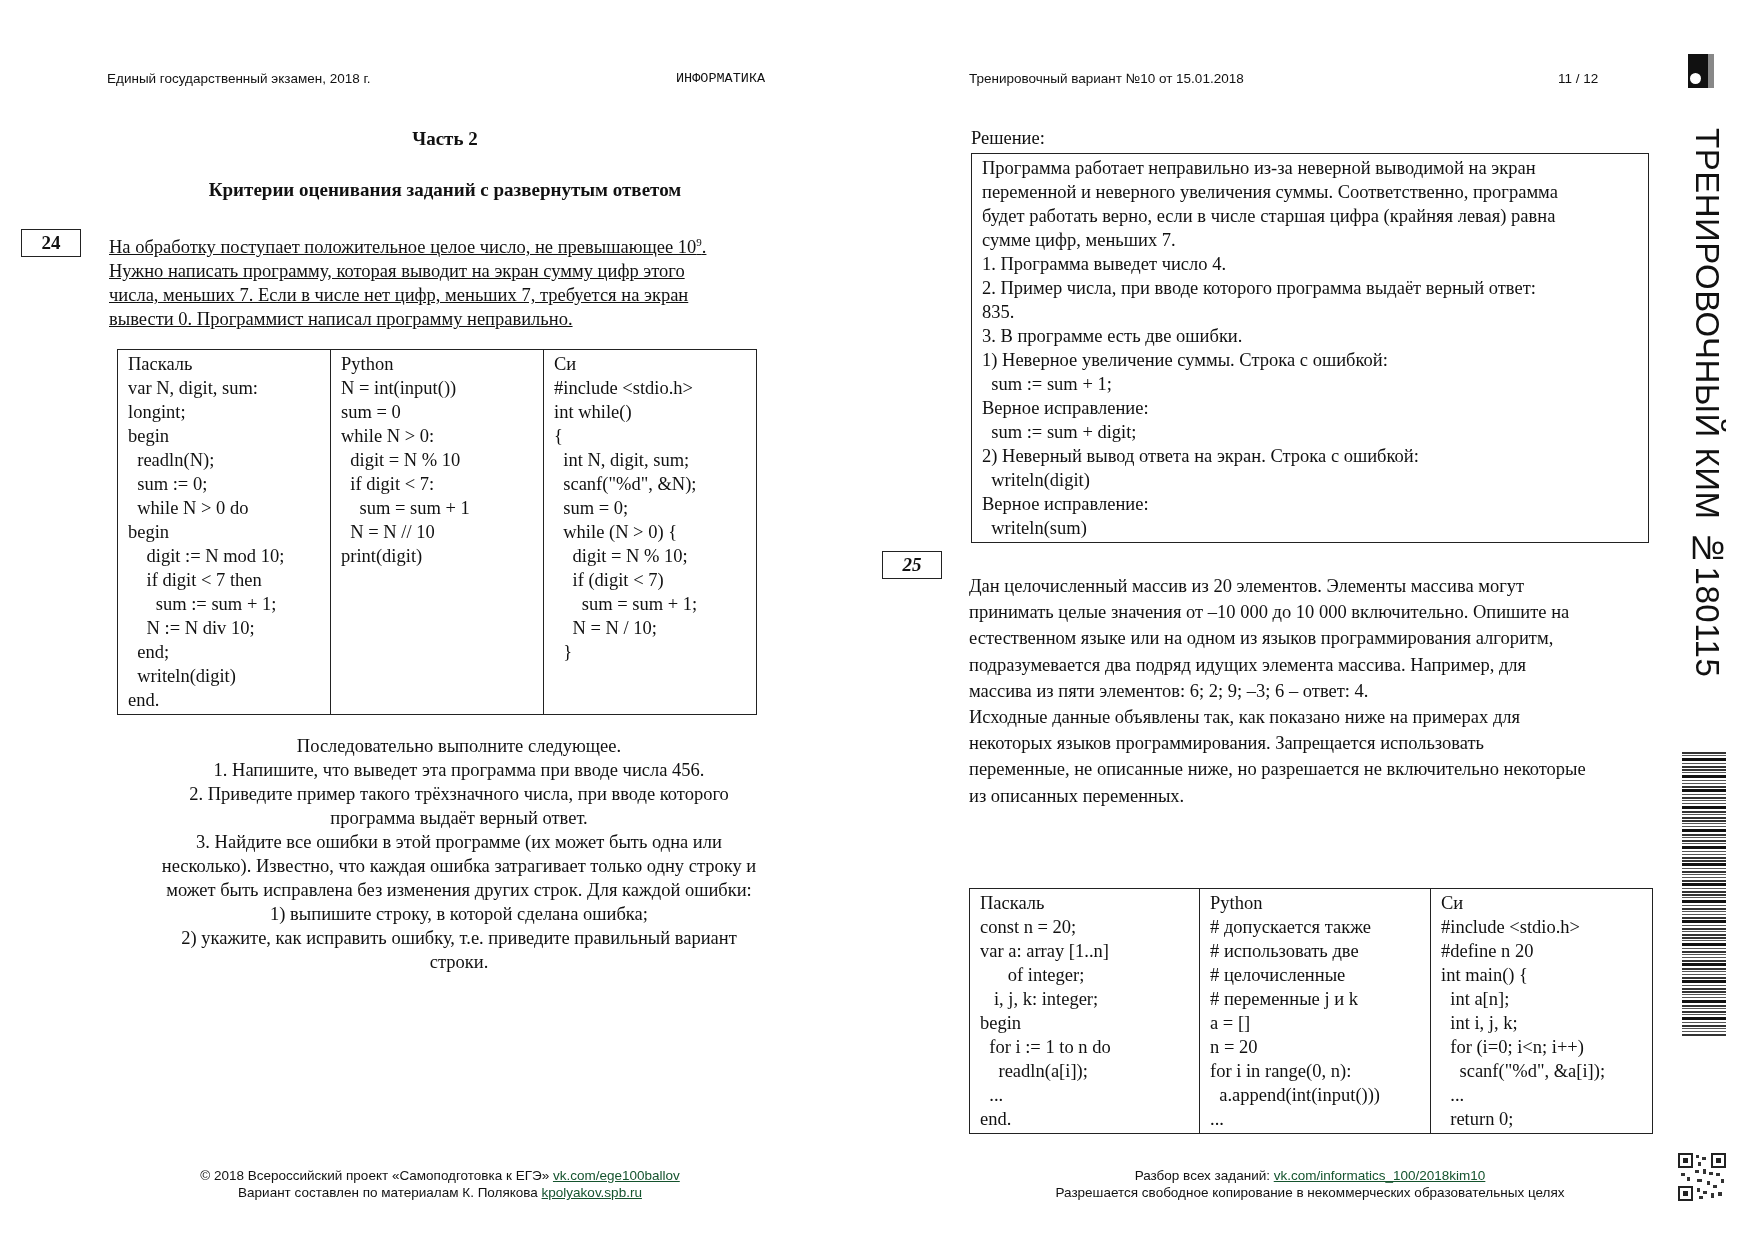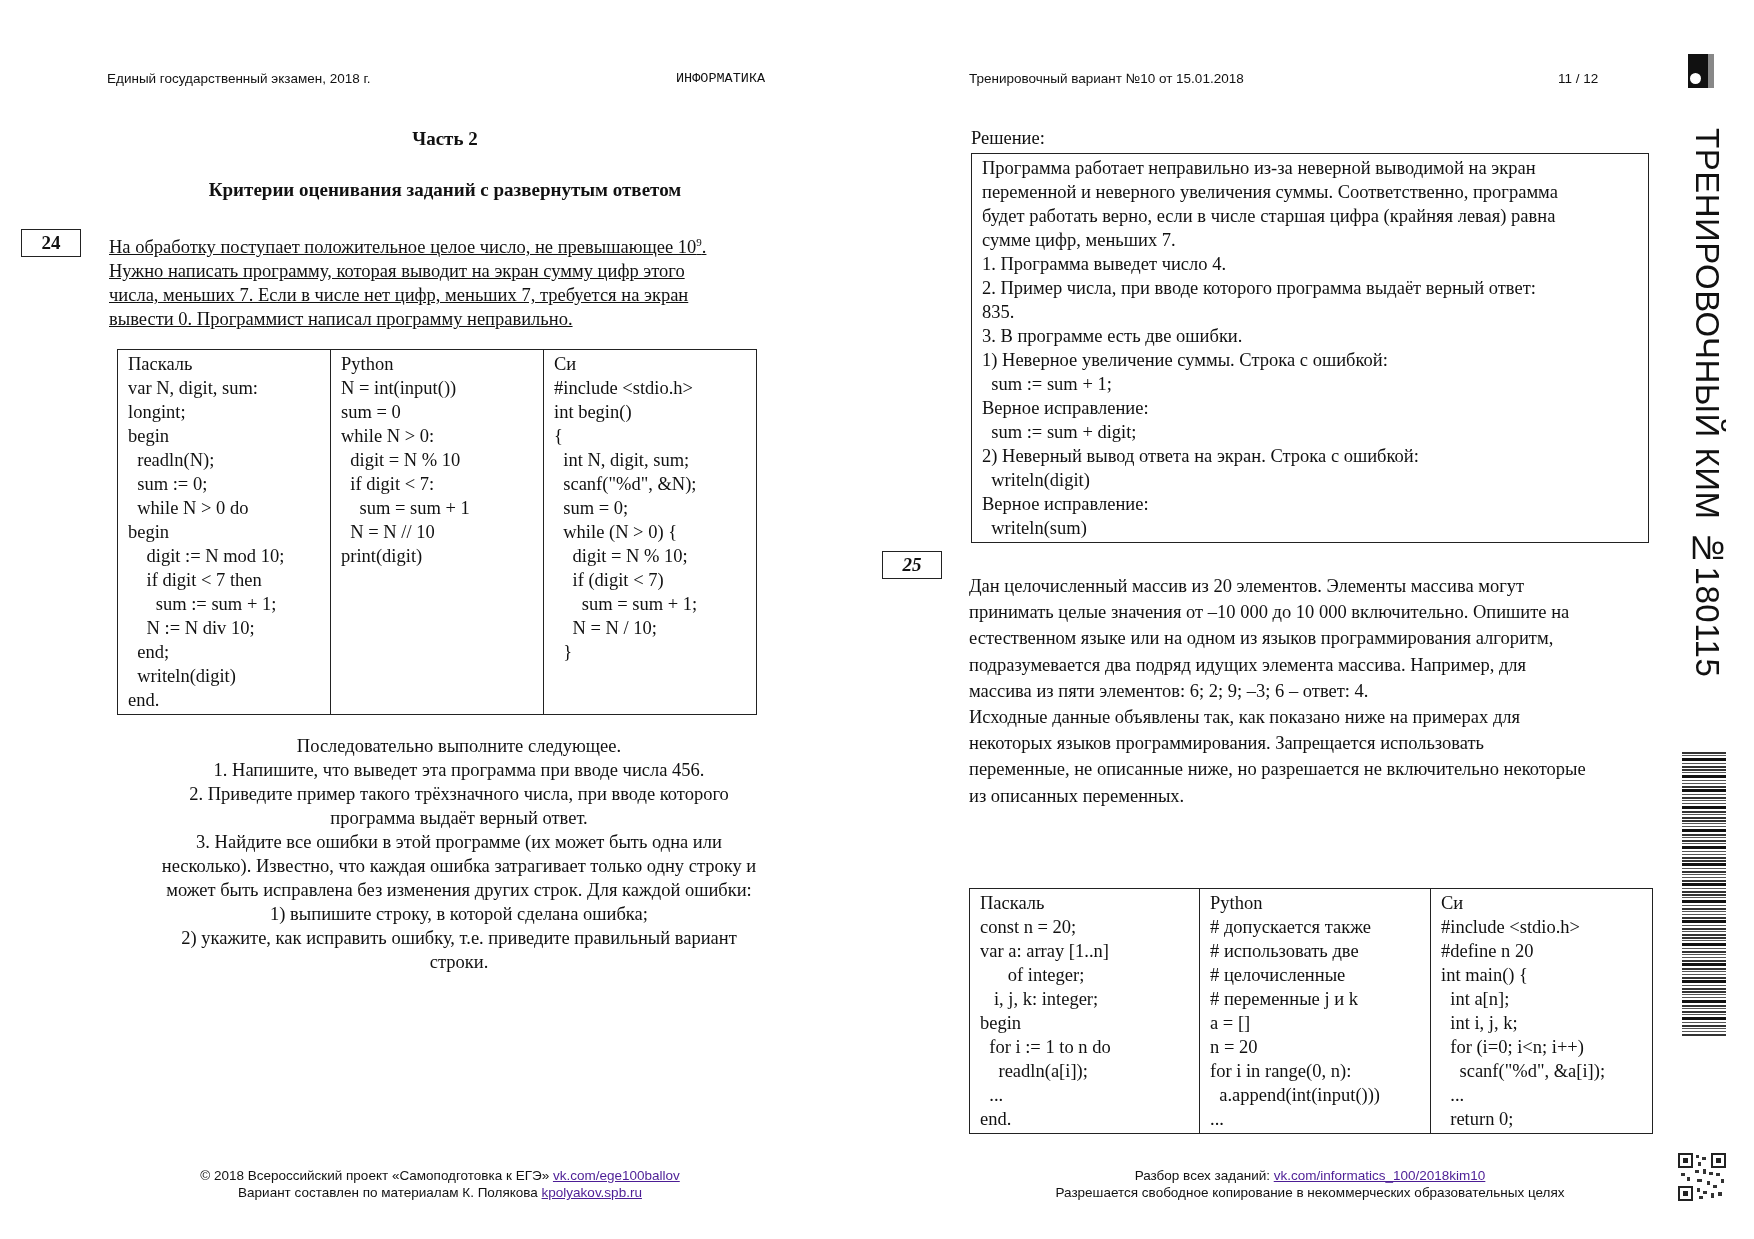--- a/index.html
+++ b/index.html
@@ -9,21 +9,21 @@
   .abs { position:absolute; }
   .hdr { font-size:13.5px; top:71px; }
   .t18 { font-size:18.5px; line-height:24px; }
   .title-bold { font-weight:bold; font-size:19px; text-align:center; }
   .task-num { border:1.5px solid #222; font-weight:bold; font-size:19px; text-align:center; line-height:26px; height:26px; }
   table.code { border-collapse:collapse; font-family:"Liberation Serif", serif; font-size:18.5px; }
   table.code td { border:1.5px solid #222; vertical-align:top; padding:2px 10px 2px 10px; }
   .ln { white-space:pre; line-height:24px; height:24px; }
   .solbox { border:1.5px solid #222; padding:2px 10px; }
   .foot { font-size:13.5px; text-align:center; line-height:17px; }
-  .link { color:#4c1d95; text-decoration:underline;margin-top:22px; }
+  .link { color:#14532d; text-decoration:underline;margin-top:22px; }
   .vert { writing-mode:vertical-rl; font-size:33px; letter-spacing:0.5px; }
   .barcode { display:flex; flex-direction:column; }
   .bar { background:#222; height:2px; margin-bottom:1.4px; }
 </style>
 </head>
 <body>
 
 <div class="abs sans hdr" style="left:107px;">Единый государственный экзамен, 2018 г.</div>
 <div class="abs sans hdr" style="left:676px;font-family:Liberation Mono, monospace;">ИНФОРМАТИКА</div>
 <div class="abs sans hdr" style="left:969px;">Тренировочный вариант №10 от 15.01.2018</div>
@@ -77,21 +77,21 @@
             <div class="ln">  if digit &lt; 7:</div>
             <div class="ln">    sum = sum + 1</div>
             <div class="ln">  N = N // 10</div>
             <div class="ln">print(digit)</div>
           </div>
     </td>
     <td style="width:192px;">
       <div class="ln">Си</div>
       <div id="t24-c">
             <div class="ln">#include &lt;stdio.h&gt;</div>
-            <div class="ln">int begin()</div>
+            <div class="ln">int while()</div>
             <div class="ln">{</div>
             <div class="ln">  int N, digit, sum;</div>
             <div class="ln">  scanf("%d", &amp;N);</div>
             <div class="ln">  sum = 0;</div>
             <div class="ln">  while (N &gt; 0) {</div>
             <div class="ln">    digit = N % 10;</div>
             <div class="ln">    if (digit &lt; 7)</div>
             <div class="ln">      sum = sum + 1;</div>
             <div class="ln">    N = N / 10;</div>
             <div class="ln">  }</div>

